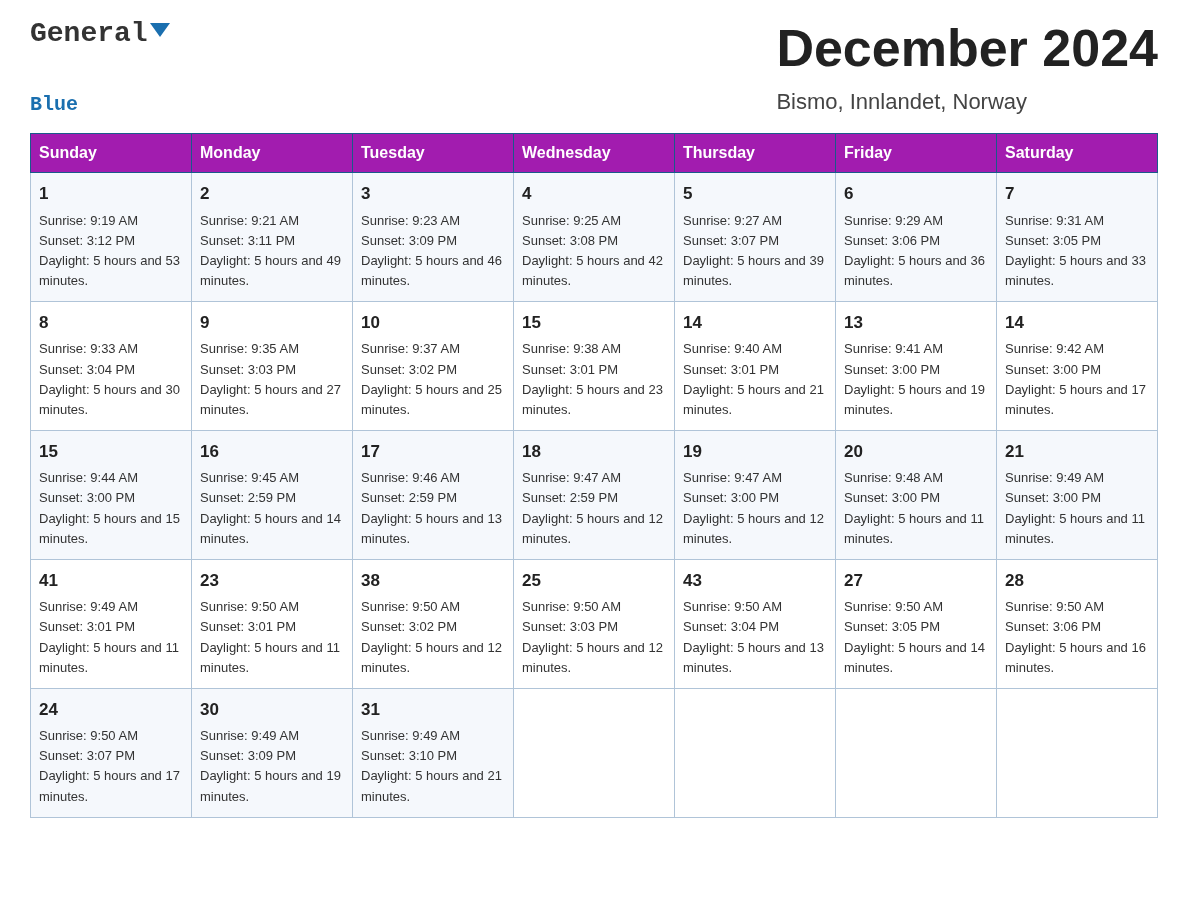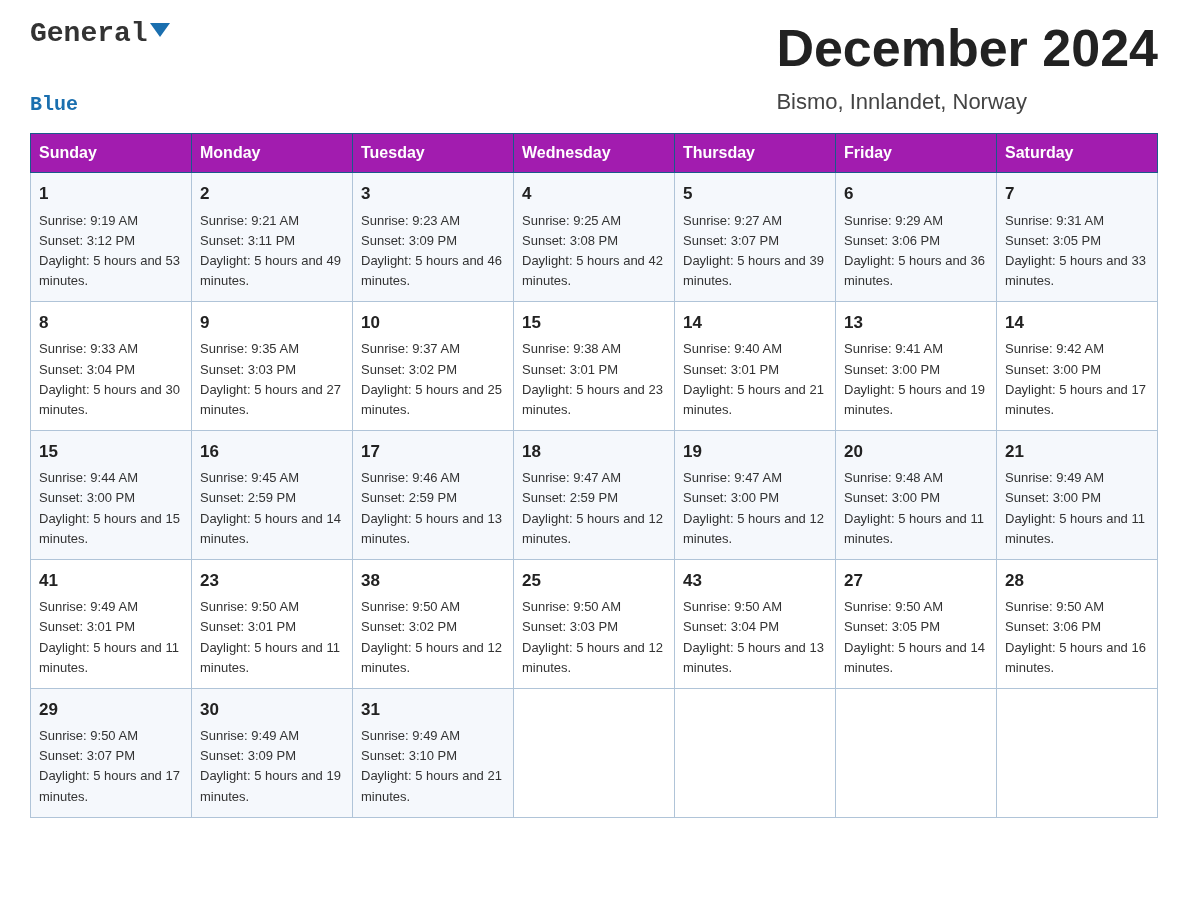--- a/index.html
+++ b/index.html
@@ -169,21 +169,21 @@
       <tr>
         <td><span class="day-number">41</span><span class="day-info">Sunrise: 9:49 AM<br>Sunset: 3:01 PM<br>Daylight: 5 hours and 11 minutes.</span></td>
         <td><span class="day-number">23</span><span class="day-info">Sunrise: 9:50 AM<br>Sunset: 3:01 PM<br>Daylight: 5 hours and 11 minutes.</span></td>
         <td><span class="day-number">38</span><span class="day-info">Sunrise: 9:50 AM<br>Sunset: 3:02 PM<br>Daylight: 5 hours and 12 minutes.</span></td>
         <td><span class="day-number">25</span><span class="day-info">Sunrise: 9:50 AM<br>Sunset: 3:03 PM<br>Daylight: 5 hours and 12 minutes.</span></td>
         <td><span class="day-number">43</span><span class="day-info">Sunrise: 9:50 AM<br>Sunset: 3:04 PM<br>Daylight: 5 hours and 13 minutes.</span></td>
         <td><span class="day-number">27</span><span class="day-info">Sunrise: 9:50 AM<br>Sunset: 3:05 PM<br>Daylight: 5 hours and 14 minutes.</span></td>
         <td><span class="day-number">28</span><span class="day-info">Sunrise: 9:50 AM<br>Sunset: 3:06 PM<br>Daylight: 5 hours and 16 minutes.</span></td>
       </tr>
       <tr>
-        <td><span class="day-number">29</span><span class="day-info">Sunrise: 9:50 AM<br>Sunset: 3:07 PM<br>Daylight: 5 hours and 17 minutes.</span></td>
+        <td><span class="day-number">24</span><span class="day-info">Sunrise: 9:50 AM<br>Sunset: 3:07 PM<br>Daylight: 5 hours and 17 minutes.</span></td>
         <td><span class="day-number">30</span><span class="day-info">Sunrise: 9:49 AM<br>Sunset: 3:09 PM<br>Daylight: 5 hours and 19 minutes.</span></td>
         <td><span class="day-number">31</span><span class="day-info">Sunrise: 9:49 AM<br>Sunset: 3:10 PM<br>Daylight: 5 hours and 21 minutes.</span></td>
         <td class="empty-cell"></td>
         <td class="empty-cell"></td>
         <td class="empty-cell"></td>
         <td class="empty-cell"></td>
       </tr>
     </tbody>
 </table>
 

